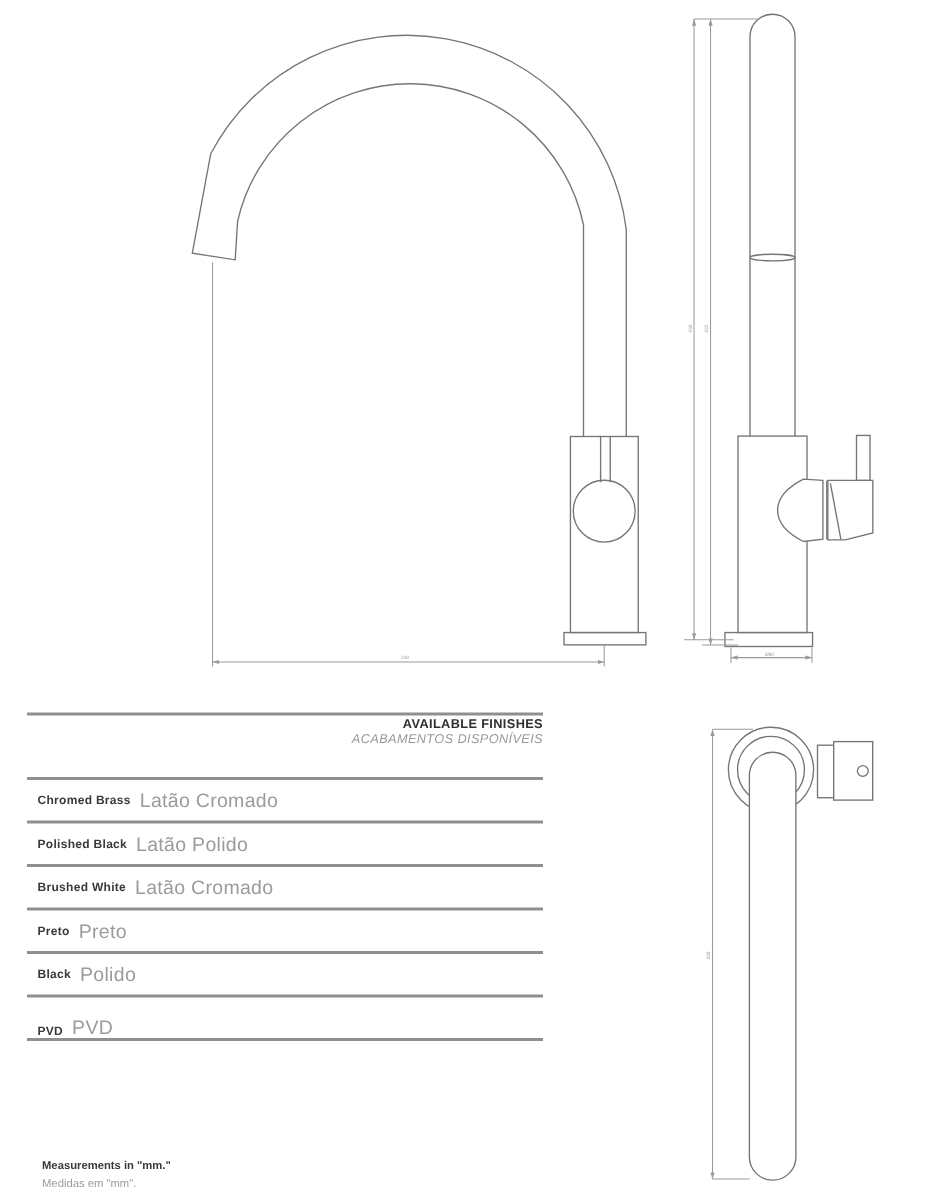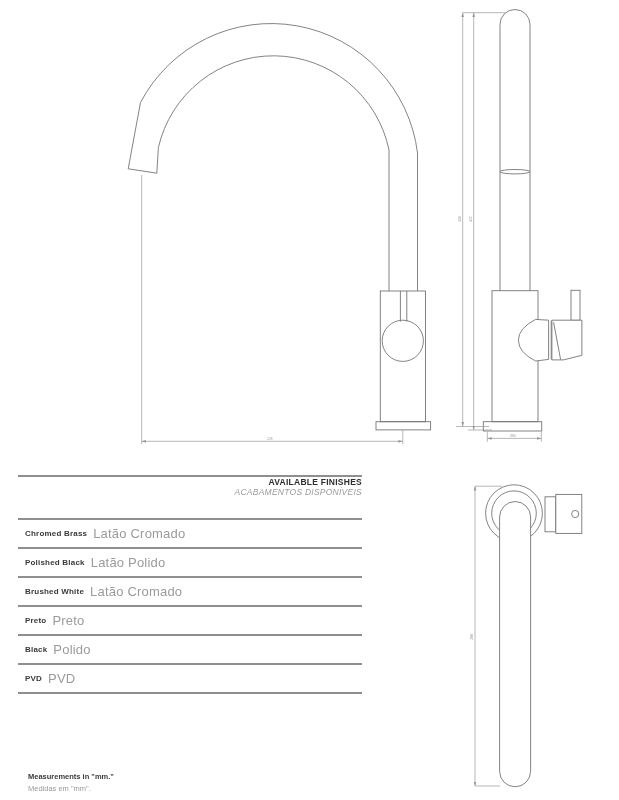--- a/index.html
+++ b/index.html
@@ -14,21 +14,21 @@
   .f-header{
     border-top:2px solid #8f8f8f;height:43px;display:flex;align-items:flex-end;
     padding-left:7px;box-sizing:border-box;flex-direction:column;
   }
   .f-header .en{font-size:8.5px;font-weight:bold;color:#312e2e;letter-spacing:.25px;}
   .f-header .pt{font-size:8.5px;font-weight:normal;color:#9a9a9a;letter-spacing:.25px;margin-left:7px;font-style:italic;}
   .f-row{
     border-top:2px solid #8f8f8f;height:27px;display:flex;align-items:center;
     padding-left:7px;box-sizing:content-box;
   }
-  .f-row:last-child{border-bottom:2px solid #8f8f8f;}
+  .f-row:last-child{border-bottom:2px solid #8f8f8f;align-items:flex-end;}
   .f-row .en{font-size:8px;font-weight:bold;color:#3a3a3a;letter-spacing:.2px;}
   .f-row .pt{font-size:13px;color:#9b9b9b;letter-spacing:.2px;margin-left:6px;}
 
   
   .note{position:absolute;left:28px;top:771px;line-height:11.5px;}
   .note .l1{font-size:7.5px;font-weight:bold;color:#3a3a3a;}
   .note .l2{font-size:7.5px;color:#9b9b9b;}
 
   
   .ln{stroke:#757575;stroke-width:0.9;fill:none;}

